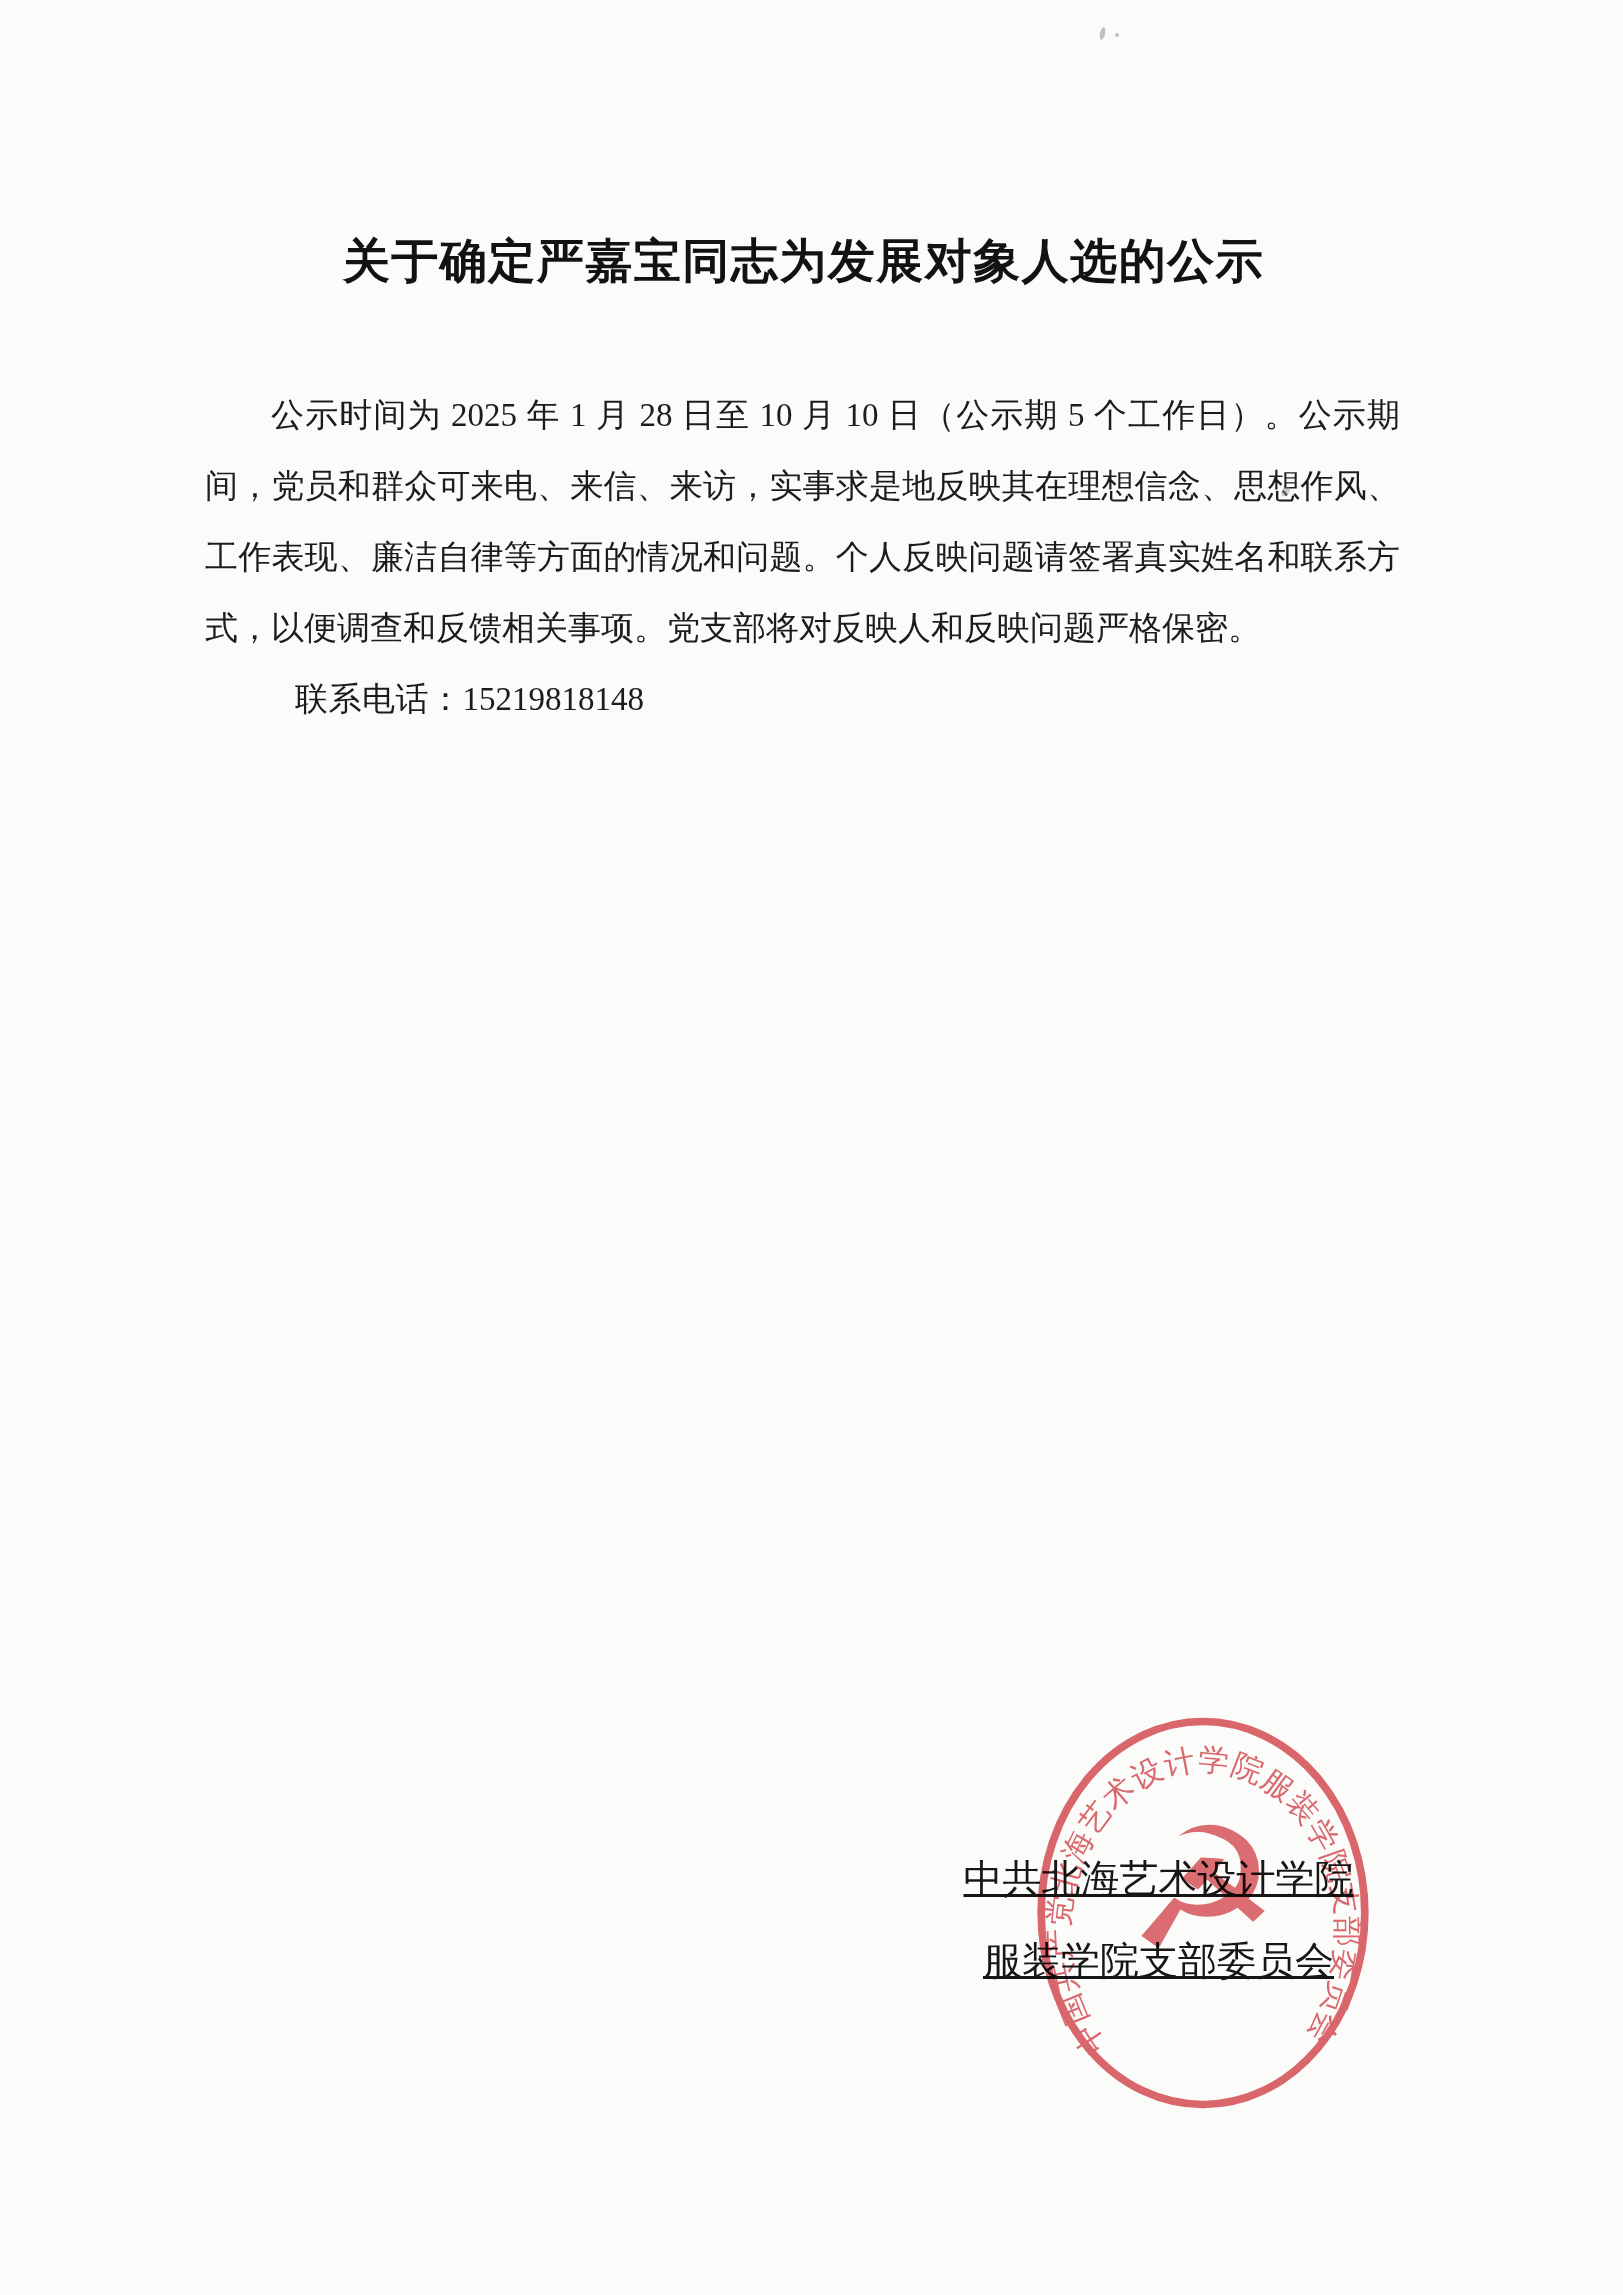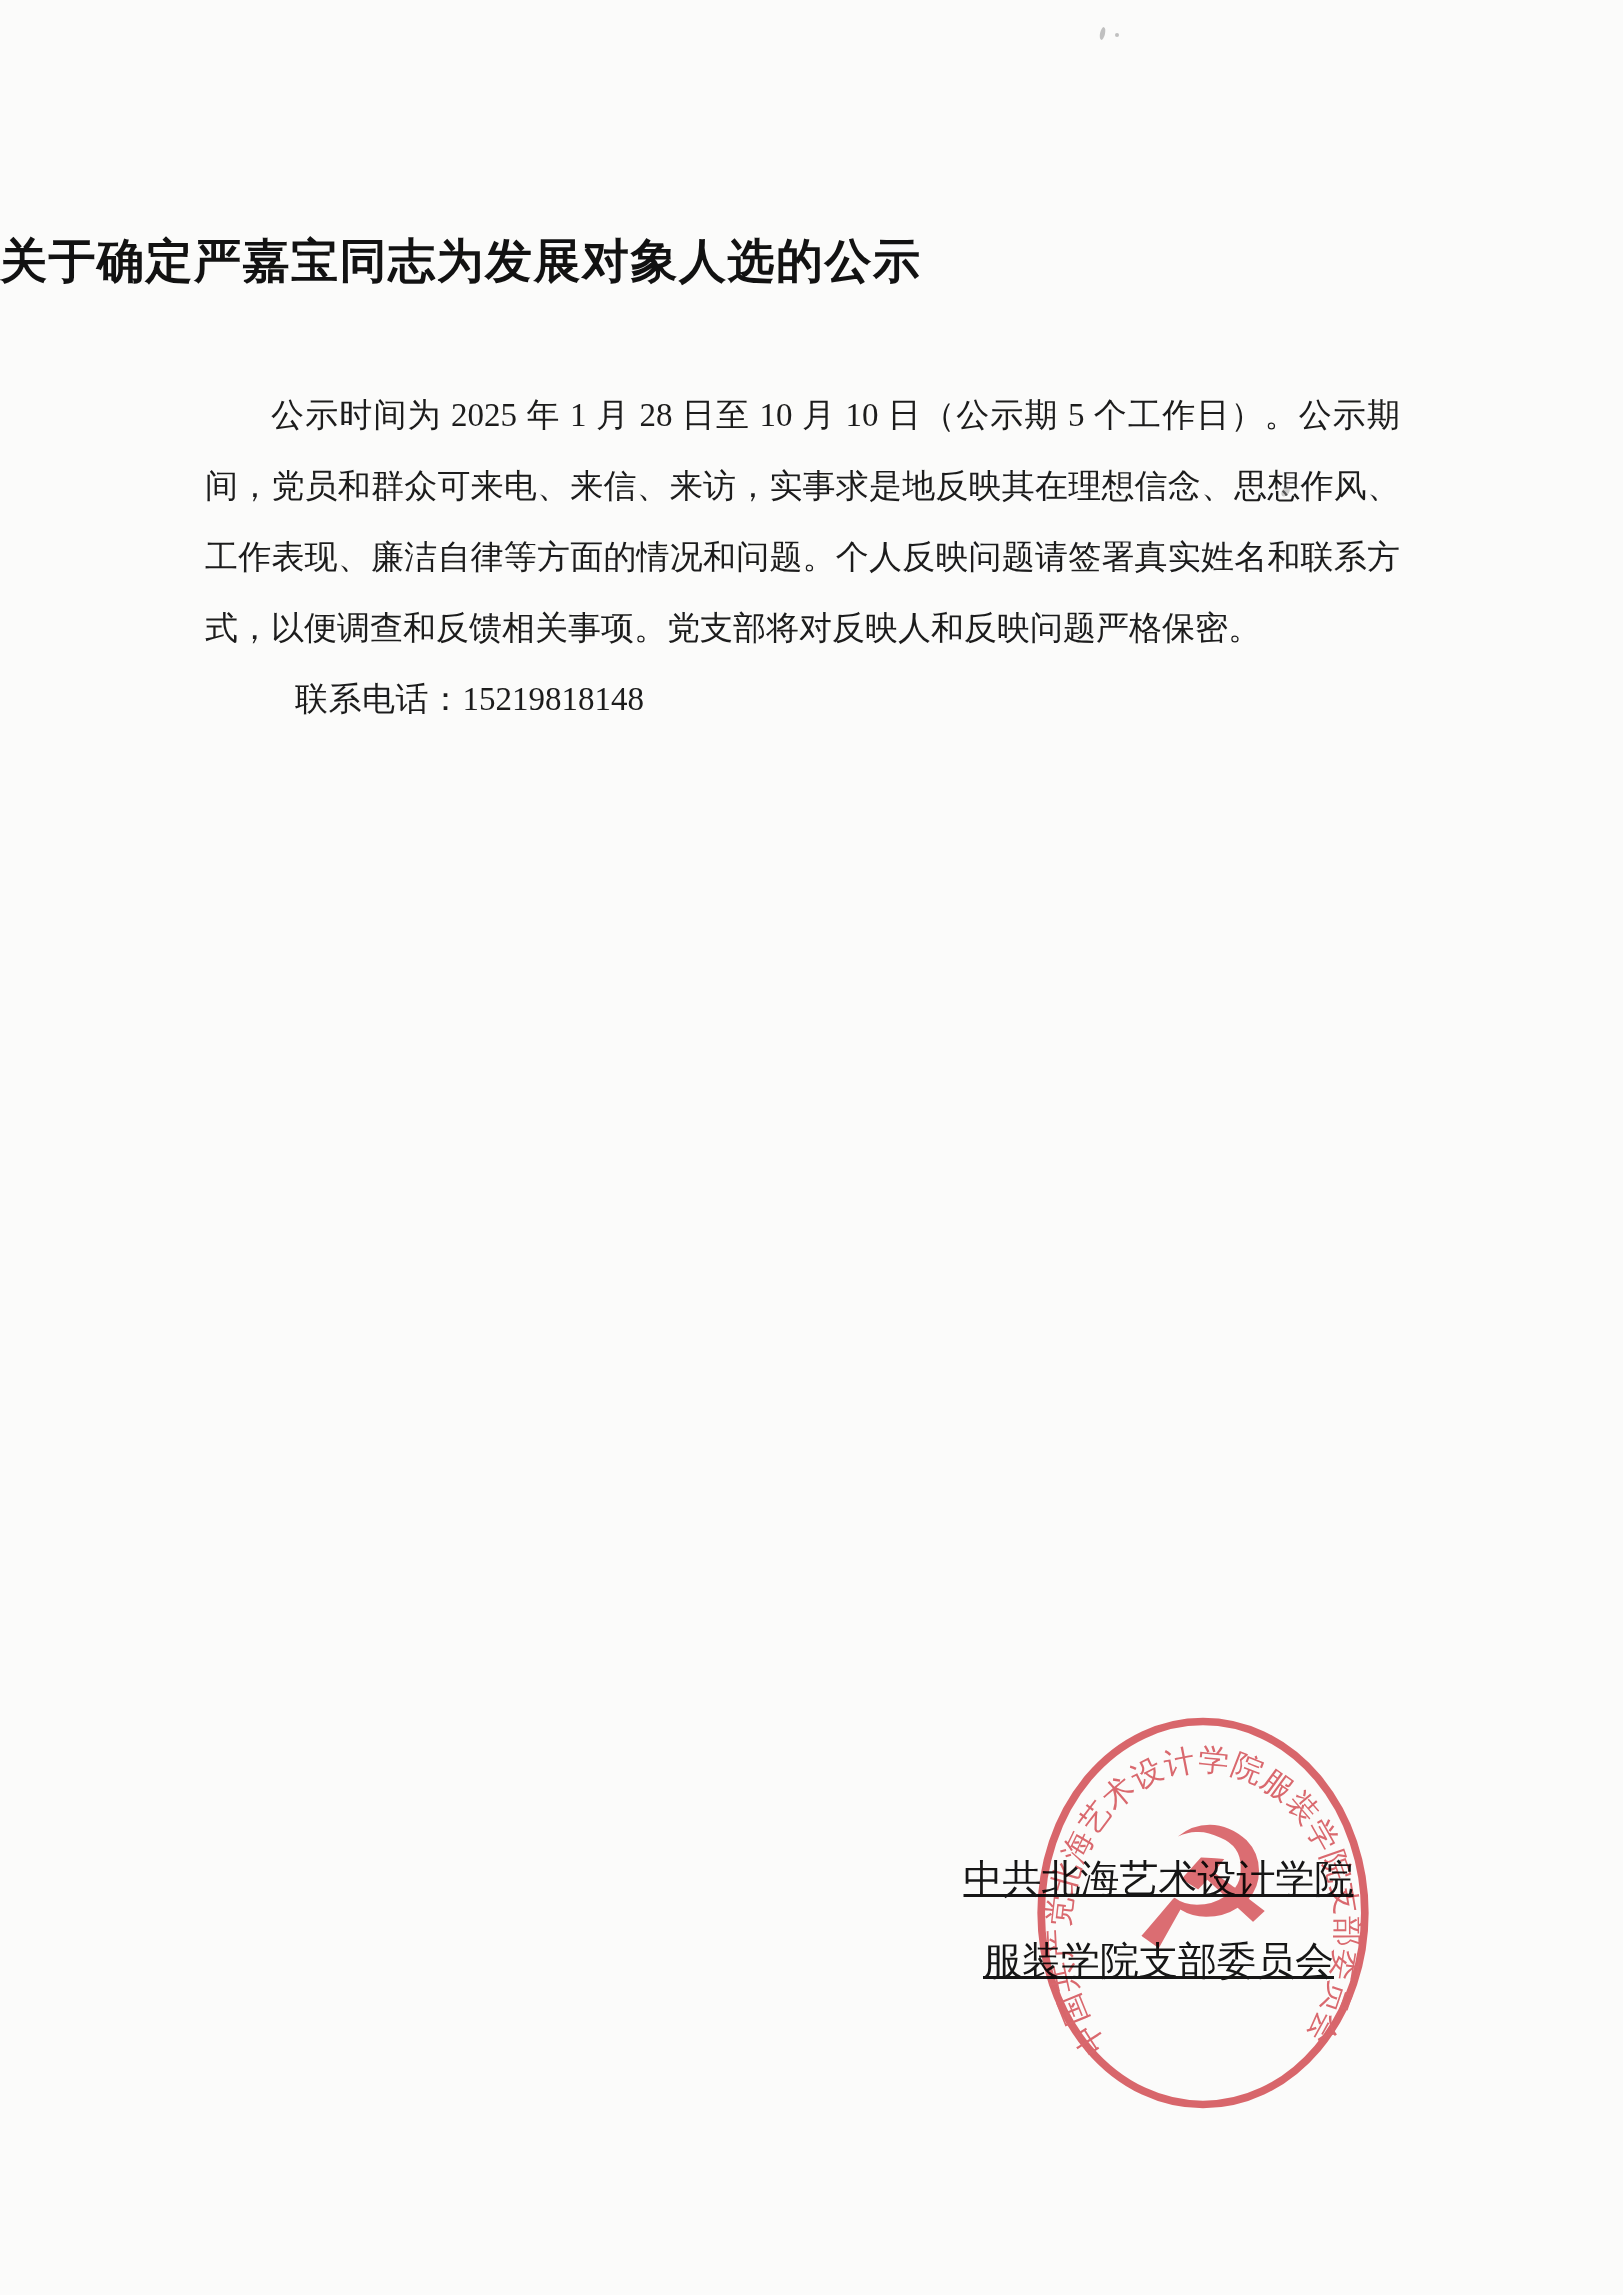--- a/index.html
+++ b/index.html
@@ -6,20 +6,21 @@
   .page{
     position:relative;
     width:1623px;height:2295px;
     background:#fbfbfa;
     overflow:hidden;
     font-family:"Liberation Serif","DejaVu Serif",serif;
     color:#1b1b1b;
   }
   .title{
     position:absolute;top:230px;left:0;right:16px;
+    text-align:center;
     font-size:47px;font-weight:700;letter-spacing:1.5px;
     color:#121212;
   }
   .body-text{
     position:absolute;left:205px;top:380px;width:1195px;
     font-size:33px;line-height:71px;
     text-align:justify;text-justify:inter-ideograph;
     color:#1c1c1c;
   }
   .body-text p{margin:0;text-indent:2em;}

